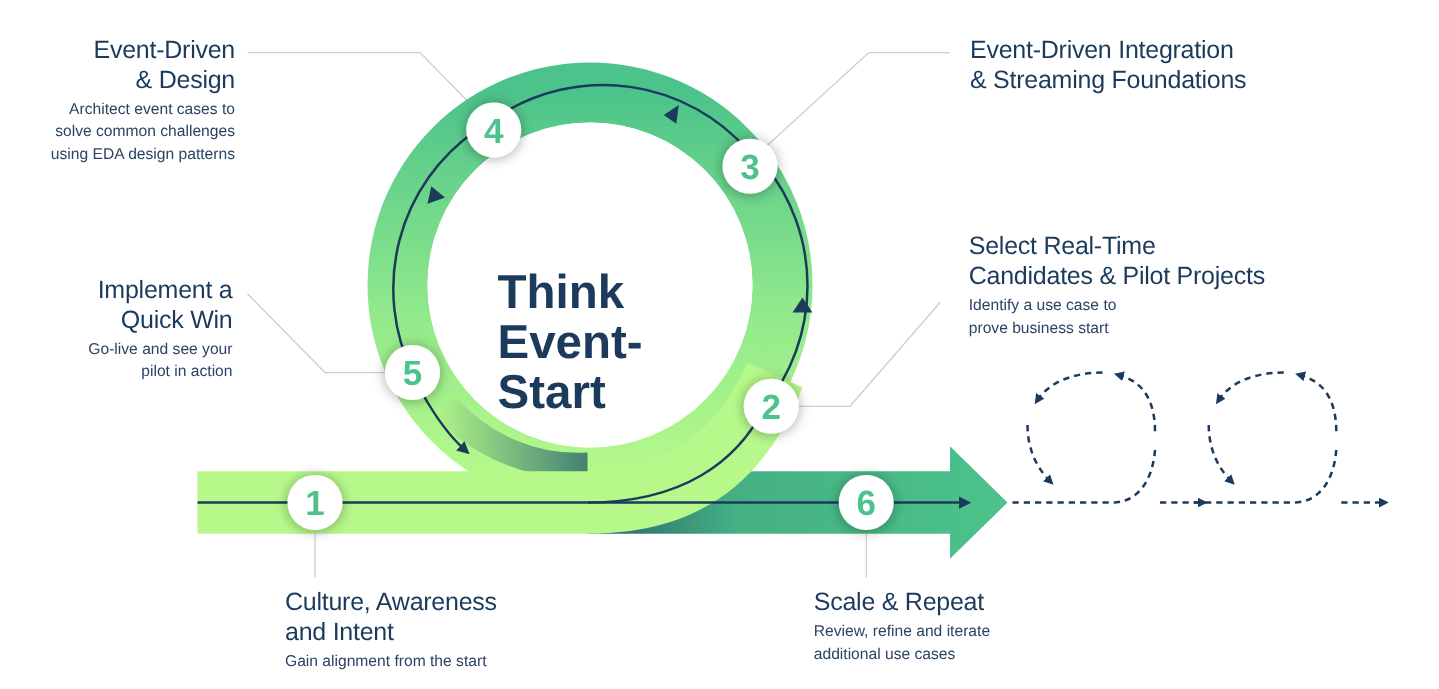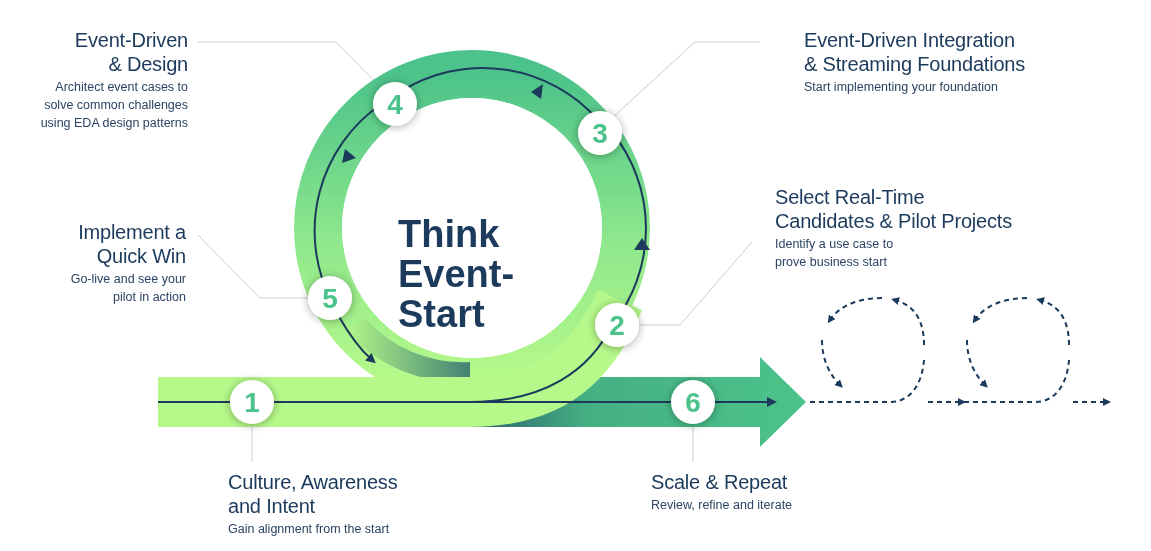--- a/index.html
+++ b/index.html
@@ -149,27 +149,26 @@
   <div class="ttl">
     <div>Implement a</div>
     <div>Quick Win</div>
   </div>
   <div class="desc">
     <div>Go-live and see your</div>
     <div>pilot in action</div>
   </div>
 </div>
 
-<div class="txt" style="left:804px; top:28px;">
+<div class="txt" style="left:776px; top:28px;">
   <div class="ttl">
     <div>Event-Driven Integration</div>
     <div>&amp; Streaming Foundations</div>
   </div>
   <div class="desc">
-    <div>Start implementing your foundation</div>
   </div>
 </div>
 
 <div class="txt" style="left:775px; top:185px;">
   <div class="ttl">
     <div>Select Real-Time</div>
     <div>Candidates &amp; Pilot Projects</div>
   </div>
   <div class="desc">
     <div>Identify a use case to</div>
@@ -186,14 +185,15 @@
     <div>Gain alignment from the start</div>
   </div>
 </div>
 
 <div class="txt" style="left:651px; top:470px;">
   <div class="ttl">
     <div>Scale &amp; Repeat</div>
   </div>
   <div class="desc">
     <div>Review, refine and iterate</div>
+    <div>additional use cases</div>
   </div>
 </div>
 
 </body></html>

